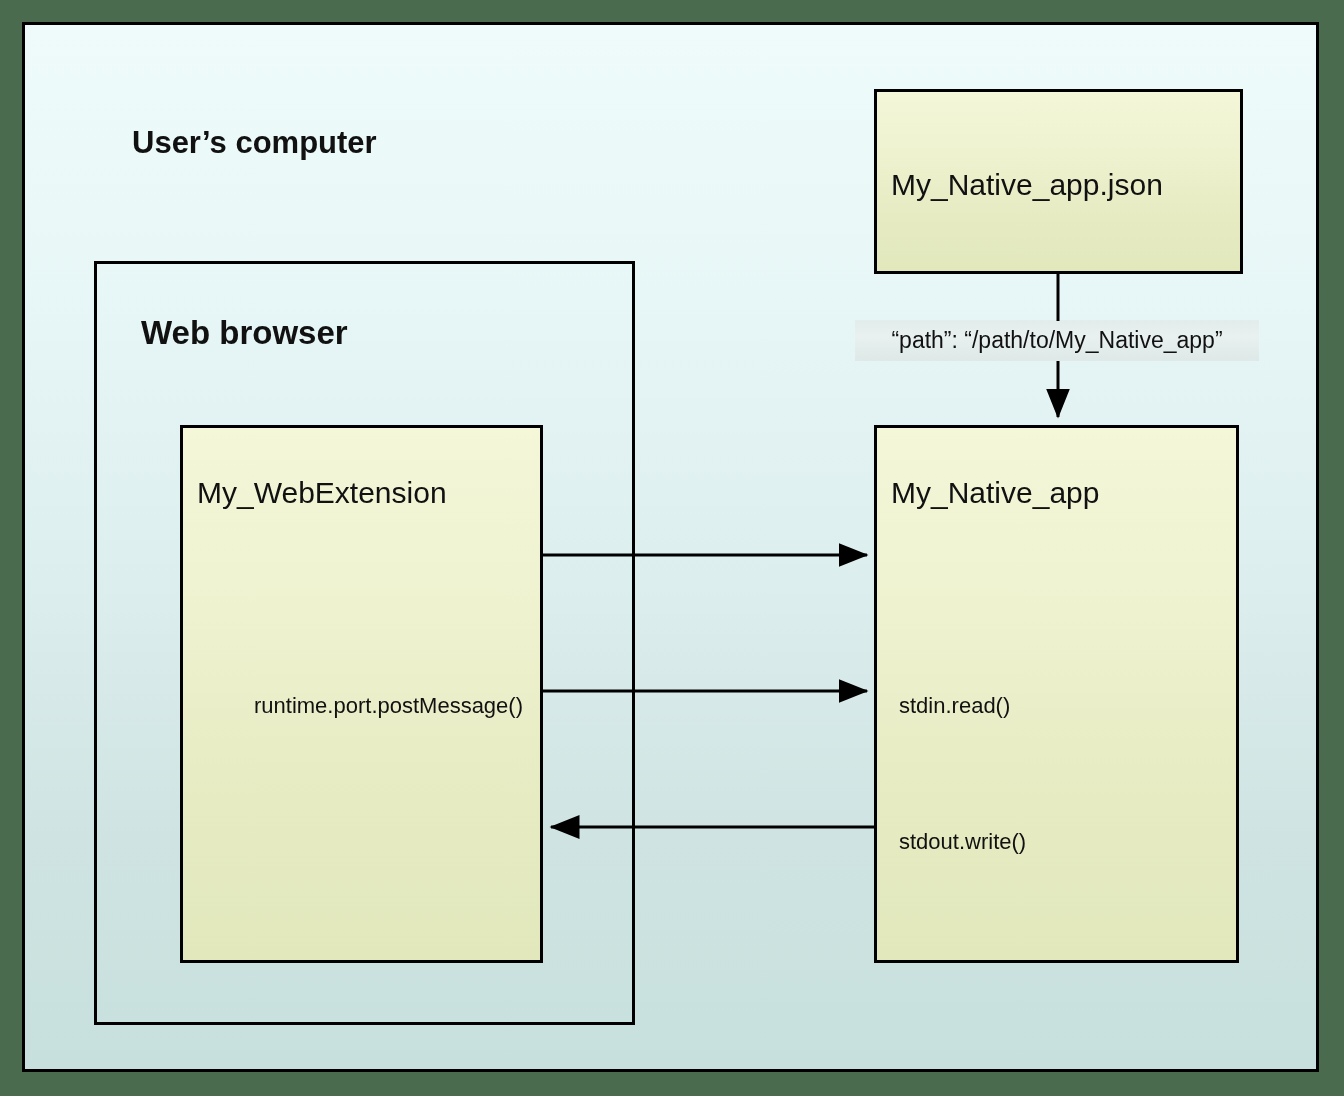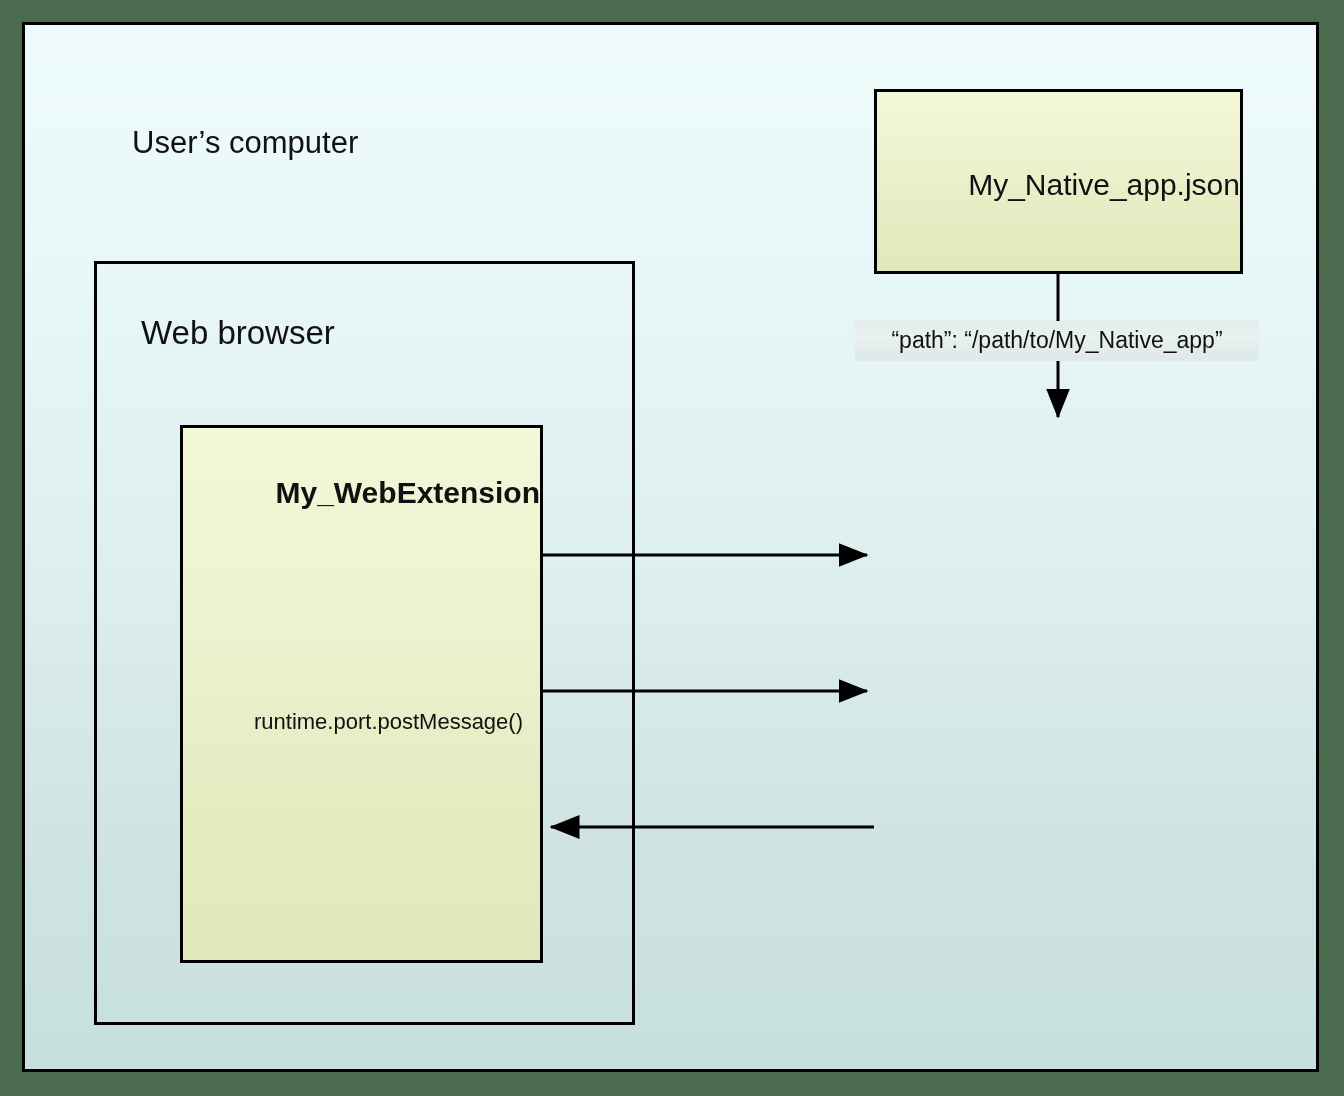--- a/index.html
+++ b/index.html
@@ -16,38 +16,38 @@
     border:3px solid #000;
     box-sizing:border-box;
     background:linear-gradient(to bottom, #effbfb 0%, #eaf8f8 18%, #dff0f0 48%, #cfe4e2 78%, #c7e0dd 100%);
     overflow:hidden;
   }
 
   .label-free{
     position:absolute;
     color:#111;
     white-space:nowrap;
-    font-weight:400;
+    font-weight:700;
   }
 
   
   .rect{
     position:absolute;
     box-sizing:border-box;
     border:3px solid #000;
   }
   .rect-clear{ background:transparent; }
   .rect-yellow{
     background:linear-gradient(to bottom, #f4f7d8 0%, #eef2cf 35%, #e6ebc2 70%, #e2e8bc 100%);
   }
 
   .box-title{
     position:absolute;
-    left:4px; right:0;
-    text-align:right;
+    left:14px; right:0;
+    text-align:left;
     color:#111;
     white-space:nowrap;
   }
 
   .method{
     position:absolute;
     white-space:nowrap;
     color:#111;
   }
   .method-right{ text-align:right; }
@@ -80,33 +80,40 @@
 
 <div id="canvas">
 
   <div class="label-free" style="left:107px; top:100px; font-size:31px;">User’s computer</div>
 
   <div class="rect rect-clear" style="left:69px; top:236px; width:541px; height:764px;">
     <div class="label-free" style="left:44px; top:50px; font-size:33px;">Web browser</div>
   </div>
 
   <div class="rect rect-yellow" style="left:155px; top:400px; width:363px; height:538px;">
-    <div class="box-title" style="top:48px; font-size:30px;font-weight:bold;">My_WebExtension</div>
+    <div class="box-title" style="top:48px; font-size:30px;">My_WebExtension</div>
 
 
-    <div class="method method-right" style="left:0; width:340px; top:265px; font-size:22px;margin-top:16px;">runtime.port.postMessage()</div>
+    <div class="method method-right" style="left:0; width:340px; top:265px; font-size:22px;">runtime.port.postMessage()</div>
 
   </div>
 
   <div class="rect rect-yellow" style="left:849px; top:64px; width:369px; height:185px;">
     <div class="box-title" style="top:76px; font-size:30px;">My_Native_app.json</div>
   </div>
 
   <div class="path-band" style="left:830px; top:295px; width:404px; height:41px; font-size:23px;">“path”: “/path/to/My_Native_app”</div>
 
+  <div class="rect rect-yellow" style="left:849px; top:400px; width:365px; height:538px;">
+    <div class="box-title" style="top:48px; font-size:30px;">My_Native_app</div>
+
+    <div class="method" style="left:22px; top:265px; font-size:22px;">stdin.read()</div>
+
+    <div class="method" style="left:22px; top:401px; font-size:22px;">stdout.write()</div>
+  </div>
 
   <svg class="arrows" viewBox="0 0 1291 1044">
     <defs>
       <marker id="ah" markerWidth="11" markerHeight="11" refX="9.5" refY="4" orient="auto" markerUnits="strokeWidth">
         <path d="M0,0 L10,4 L0,8 z" fill="#000"></path>
       </marker>
     </defs>
 
     <line x1="1033" y1="249" x2="1033" y2="296" stroke="#000" stroke-width="3"></line>
 

